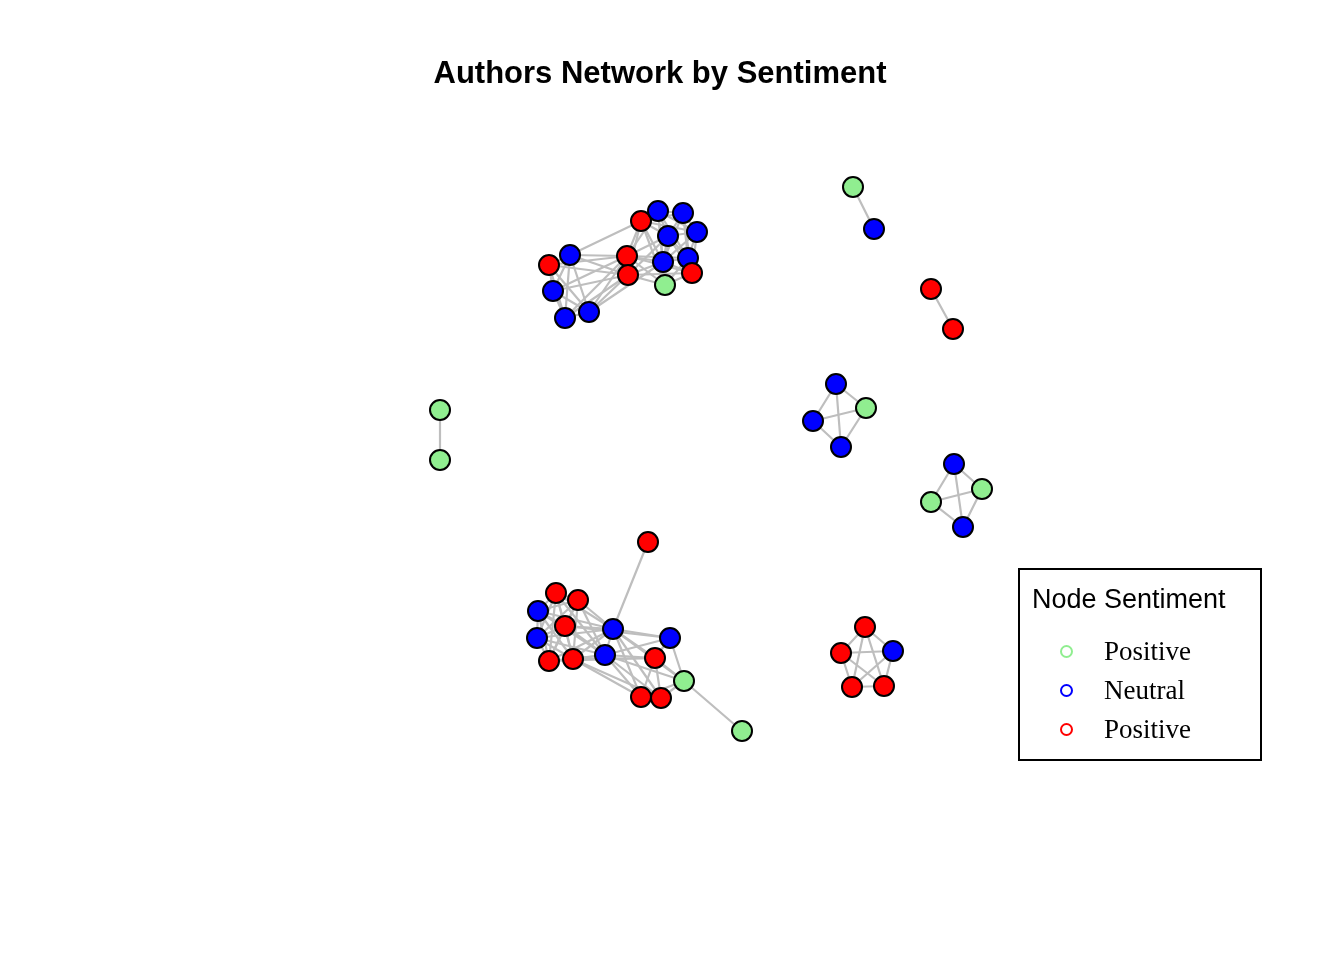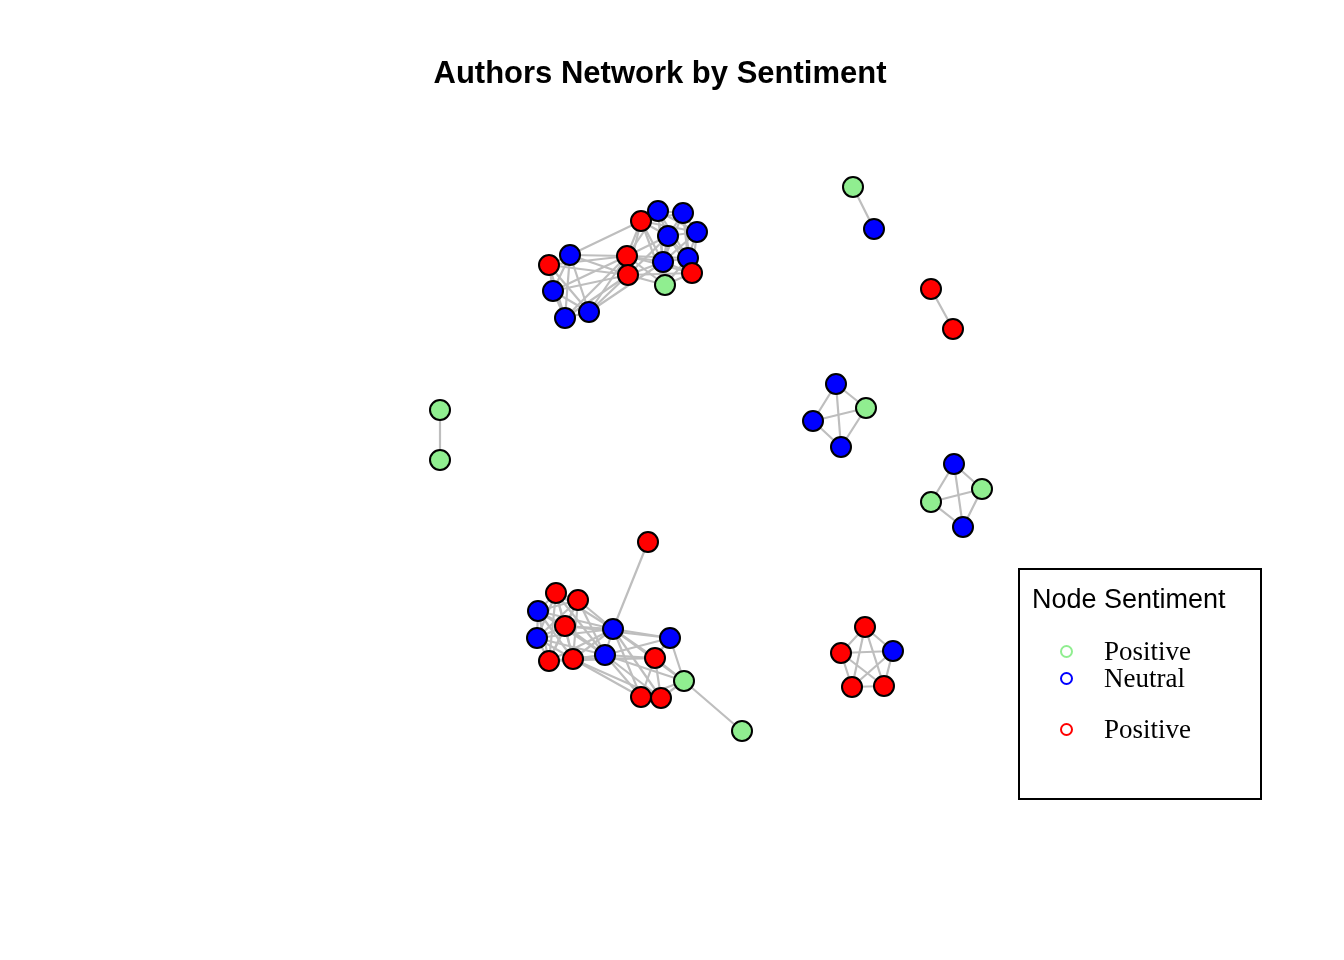--- a/index.html
+++ b/index.html
@@ -37,21 +37,21 @@
     top: 0;
     left: 0;
     width: 1344px;
     height: 960px;
   }
   #legend-box {
     position: absolute;
     left: 1018px;
     top: 568px;
     width: 244px;
-    height: 232px;
+    height: 193px;
     border: 2px solid #000000;
     background: #ffffff;
     box-sizing: border-box;
   }
   #legend-title {
     position: absolute;
     left: 12px;
     top: 14px;
     font-family: "Liberation Sans", sans-serif;
     font-size: 27px;
@@ -300,21 +300,21 @@
         <circle cx="884" cy="686" r="10" fill="#FF0000" stroke="#000000" stroke-width="2"></circle>
       </g>
   </svg>
 
   <div id="legend-box">
     <div id="legend-title">Node Sentiment</div>
     <div class="legend-row" style="top:62px;">
       <span class="legend-swatch" style="border-color: rgb(144, 238, 144);"></span>
       <span class="legend-label">Positive</span>
     </div>
-    <div class="legend-row" style="top:89px;text-align:right;">
+    <div class="legend-row" style="top:101px;text-align:right;">
       <span class="legend-swatch" style="border-color: rgb(0, 0, 255);"></span>
       <span class="legend-label">Neutral</span>
     </div>
     <div class="legend-row" style="top:140px;">
       <span class="legend-swatch" style="border-color: rgb(255, 0, 0);"></span>
       <span class="legend-label">Positive</span>
     </div>
   </div>
 
 </div>

